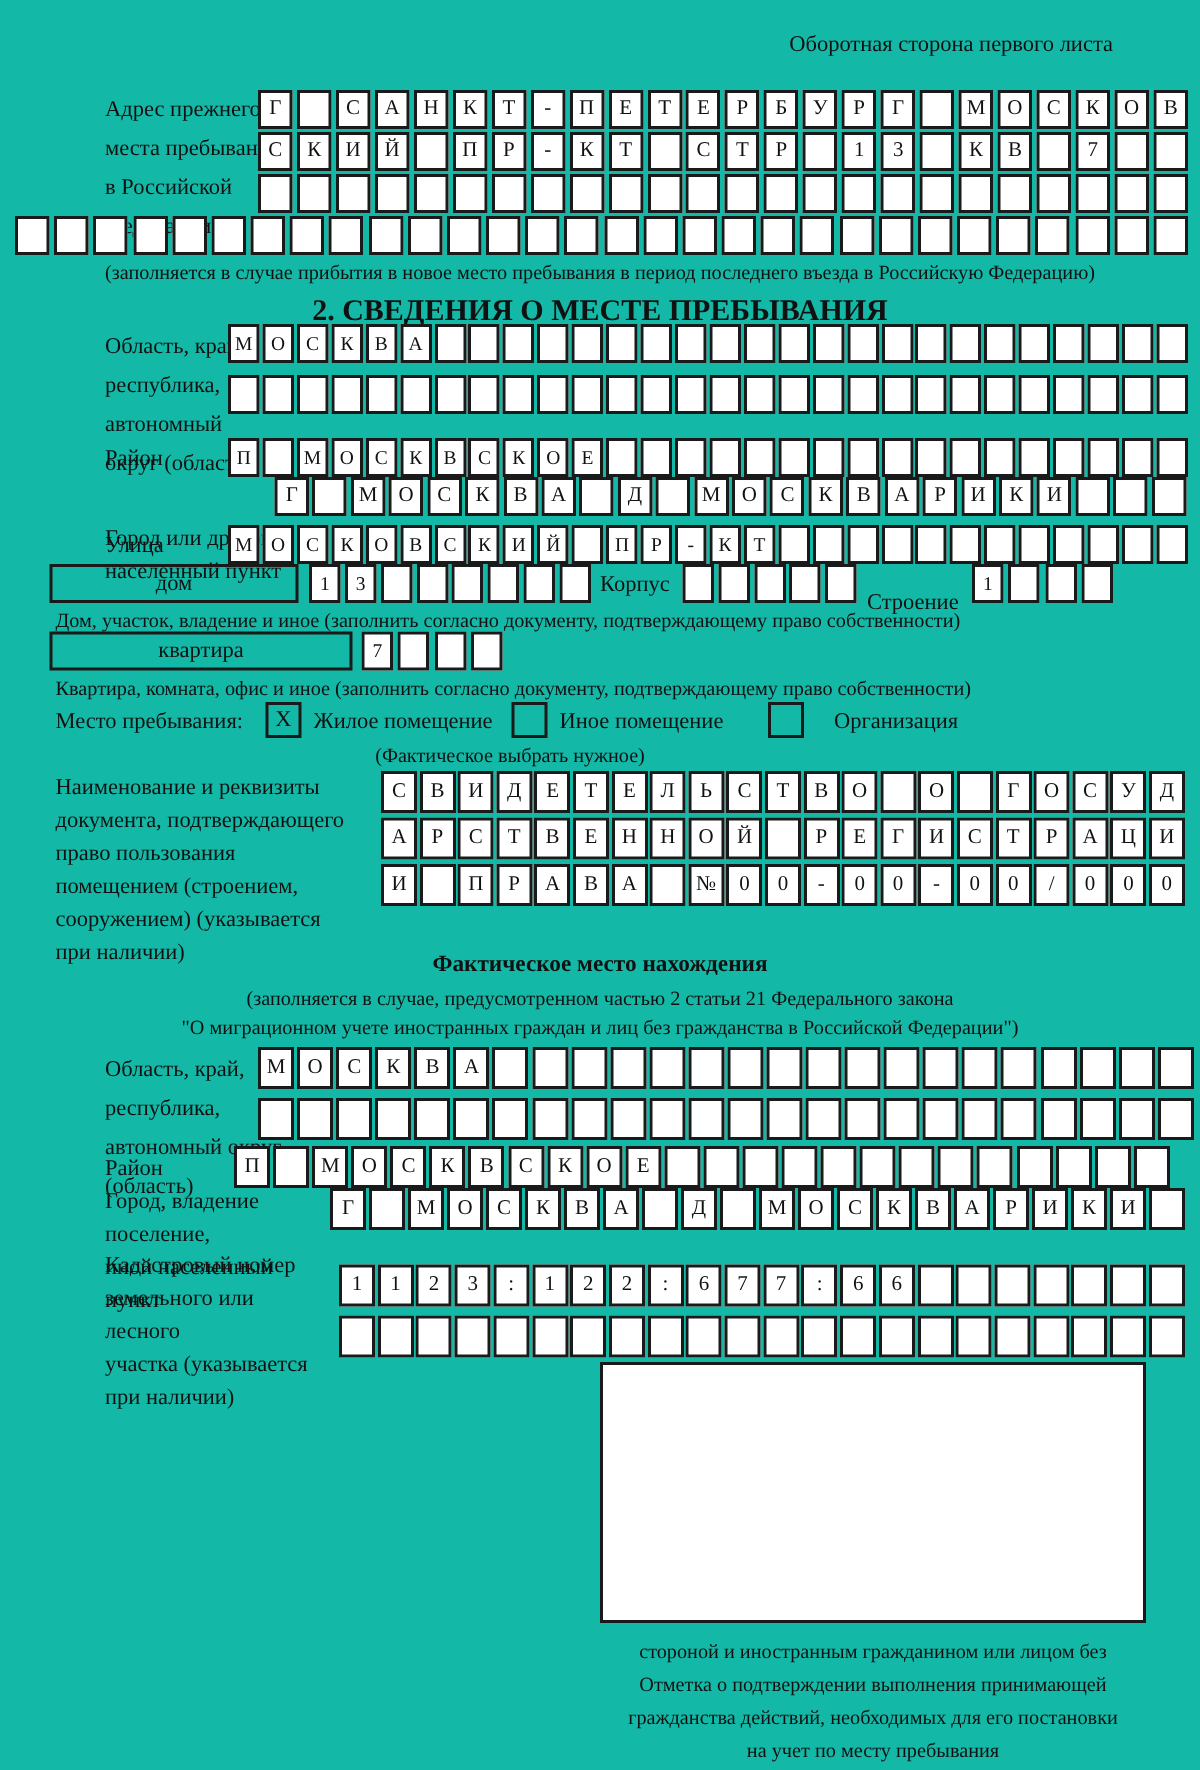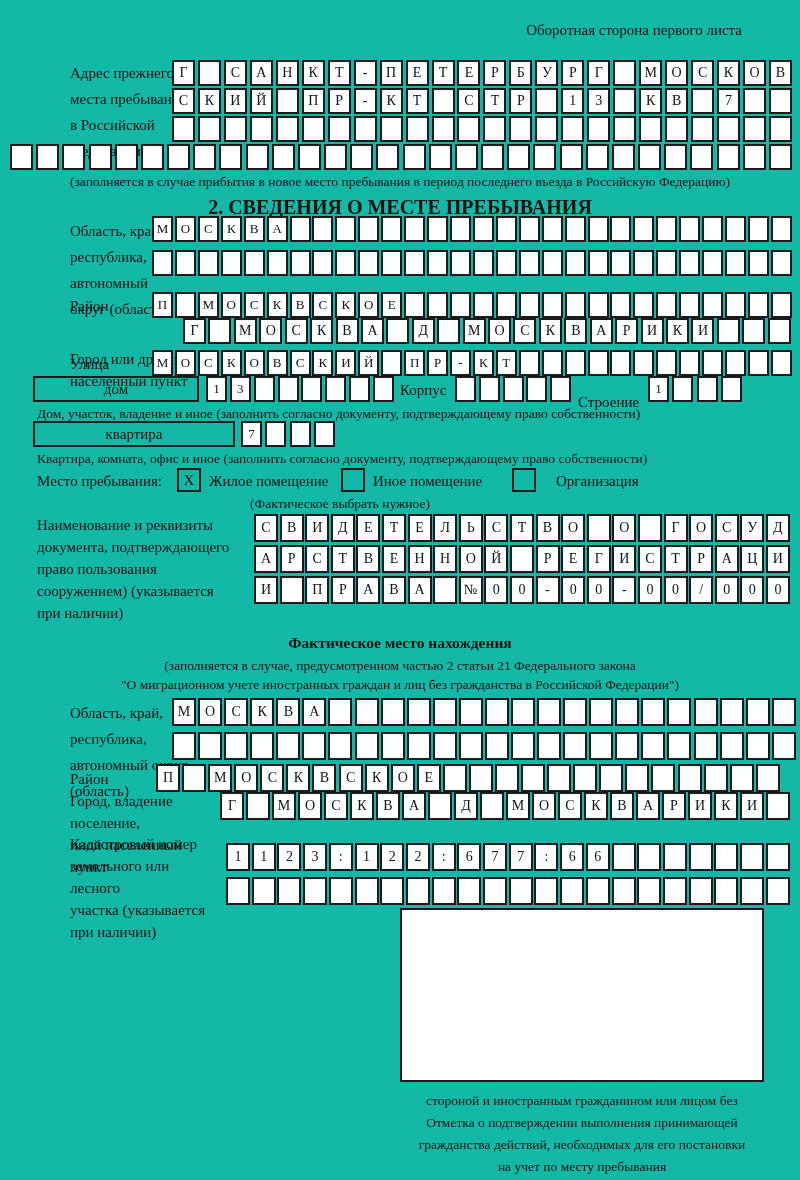--- a/index.html
+++ b/index.html
@@ -358,20 +358,21 @@
   <div class="chk abs" style="left:341px;top:468px;"></div>
   <div class="abs lbl" style="left:373px;top:468px;">Иное помещение</div>
   <div class="chk abs" style="left:512px;top:468px;"></div>
   <div class="abs lbl" style="left:556px;top:468px;">Организация</div>
   <div class="abs cap center" style="left:0;top:496px;width:680px;">(Фактическое выбрать нужное)</div>
 
   <div class="abs" style="left:37px;top:514px;width:215px;">
     <div class="lbl2">Наименование и реквизиты</div>
     <div class="lbl2">документа, подтверждающего</div>
     <div class="lbl2">право пользования</div>
+    <div class="lbl2">помещением (строением,</div>
     <div class="lbl2">сооружением) (указывается</div>
     <div class="lbl2">при наличии)</div>
   </div>
   <div class="cellrow rt-doc" style="left:254px;top:514px;width:536px;">
       <div class="cell">С</div>
       <div class="cell">В</div>
       <div class="cell">И</div>
       <div class="cell">Д</div>
       <div class="cell">Е</div>
       <div class="cell">Т</div>

